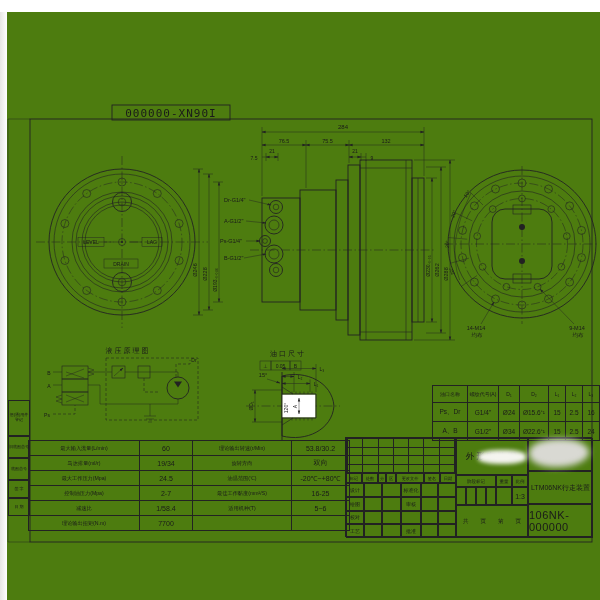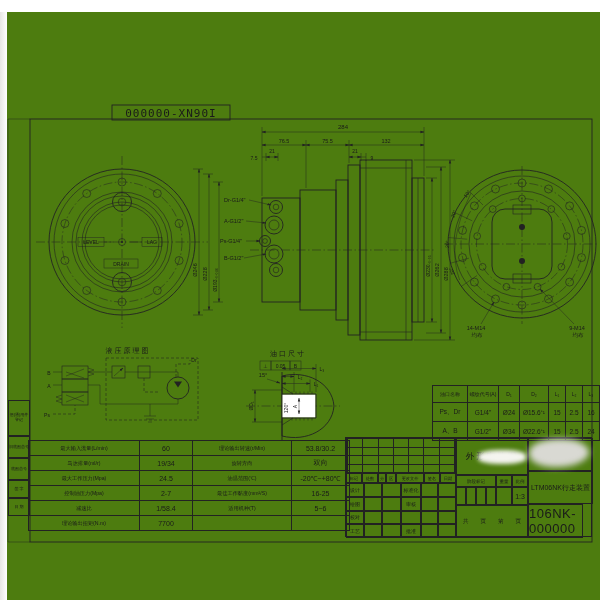--- a/index.html
+++ b/index.html
@@ -529,21 +529,21 @@
     <div class="cell" style="left:166px;top:49px;width:16px;height:18px;font-size:7px;">1:3</div>
     <div class="cell" style="left:110px;top:67px;width:72px;height:33px;font-size:5.5px;justify-content:space-around;">
       <span>共</span>
       <span>页</span>
       <span>第</span>
       <span>页</span>
     </div>
 
     <div class="cell" style="left:182px;top:0;width:65px;height:33px;"></div>
     <div class="cell" style="left:182px;top:33px;width:65px;height:33px;font-size:7px;">LTM06NK行走装置</div>
-    <div class="cell" style="left:182px;top:66px;width:55px;height:34px;font-size:13px;letter-spacing:0.5px;">106NK-000000</div>
+    <div class="cell" style="left:182px;top:66px;width:65px;height:34px;font-size:11px;letter-spacing:0.5px;">106NK-000000</div>
   </div>
 
   <div class="blob1"></div>
   <div class="blob2"></div>
 
   <div class="margin-strip">
     <div class="cell" style="left:8px;top:388px;width:22px;height:36px;">借(通)用件登记</div>
     <div class="cell" style="left:8px;top:424px;width:22px;height:22px;">旧底图总号</div>
     <div class="cell" style="left:8px;top:446px;width:22px;height:22px;">底图总号</div>
     <div class="cell" style="left:8px;top:468px;width:22px;height:18px;">签 字</div>

